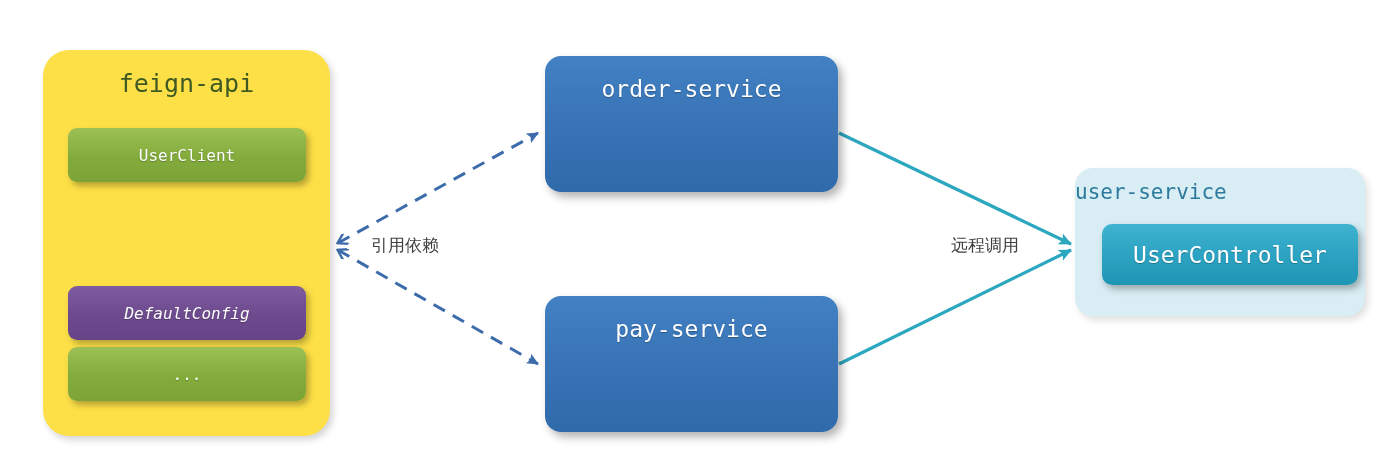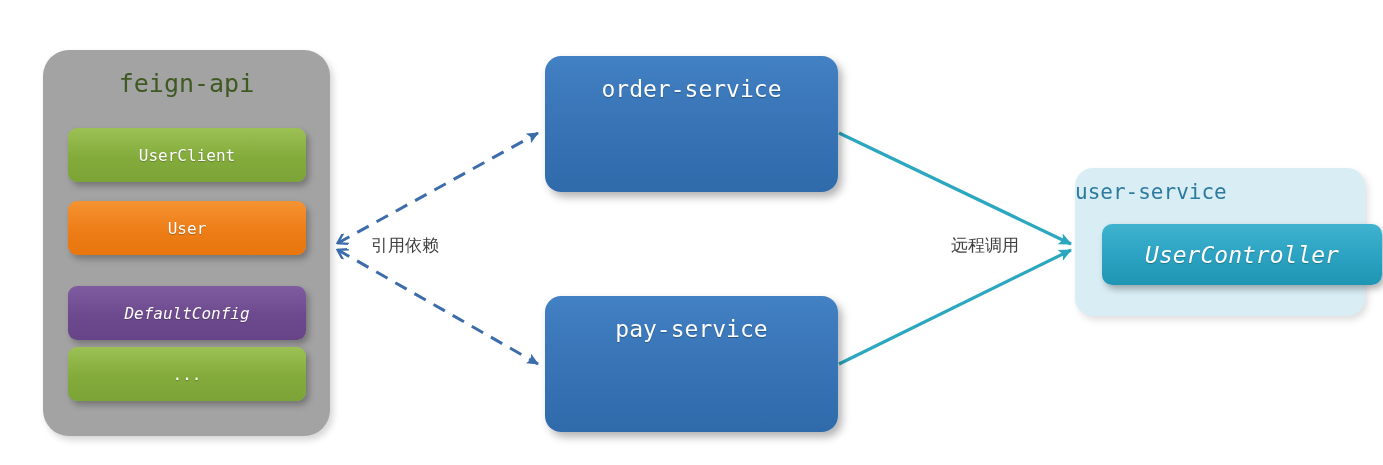--- a/index.html
+++ b/index.html
@@ -27,21 +27,21 @@
     pointer-events: none;
   }
 
   
   .pkg-feign {
     position: absolute;
     left: 43px;
     top: 50px;
     width: 287px;
     height: 386px;
-    background: #a3a3a3;
+    background: #fde047;
     border-radius: 26px;
     box-shadow: 3px 4px 7px rgba(0,0,0,0.17);
   }
   .pkg-feign-title {
     position: absolute;
     left: 0;
     top: 19px;
     width: 287px;
     text-align: center;
     font-family: "DejaVu Sans Mono", "Liberation Mono", monospace;
@@ -114,33 +114,32 @@
     width: 290px;
     text-align: left;
     font-family: "DejaVu Sans Mono", "Liberation Mono", monospace;
     font-size: 21px;
     color: #2d7a9e;
   }
   .ctrl-box {
     position: absolute;
     left: 27px;
     top: 56px;
-    width: 280px;
+    width: 256px;
     height: 61px;
     border-radius: 10px;
     background: linear-gradient(to bottom, #3fb3cf 0%, #2ea5c4 45%, #1f95b4 100%);
     box-shadow: 3px 4px 7px rgba(0,0,0,0.30);
     display: flex;
     align-items: center;
     justify-content: center;
     font-family: "DejaVu Sans Mono", "Liberation Mono", monospace;
     font-size: 23px;
     color: #ffffff;
     text-shadow: 0 1px 1px rgba(0,0,0,0.25);
-    font-style: italic;
   }
 
   
   .edge-label {
     position: absolute;
     font-family: "DejaVu Sans", "Liberation Sans", sans-serif;
     font-size: 17px;
     color: #3f3f3f;
     white-space: nowrap;
   }
@@ -172,21 +171,20 @@
 
     <line x1="839" y1="133" x2="1071" y2="244" stroke="#2ba7bf" stroke-width="3.2" marker-end="url(#solidArrowTeal)"></line>
 
     <line x1="839" y1="364" x2="1071" y2="250" stroke="#2ba7bf" stroke-width="3.2" marker-end="url(#solidArrowTeal)"></line>
   </svg>
 
   <div class="pkg-feign">
     <div class="pkg-feign-title">feign-api</div>
 
     <div class="chip chip-green chip-1">UserClient</div>
-    <div class="chip chip-orange chip-2">User</div>
     <div class="chip chip-purple chip-3">DefaultConfig</div>
     <div class="chip chip-green chip-4">...</div>
   </div>
 
   <div class="svc svc-order">
     <div class="svc-label">order-service</div>
   </div>
 
   <div class="svc svc-pay">
     <div class="svc-label">pay-service</div>

